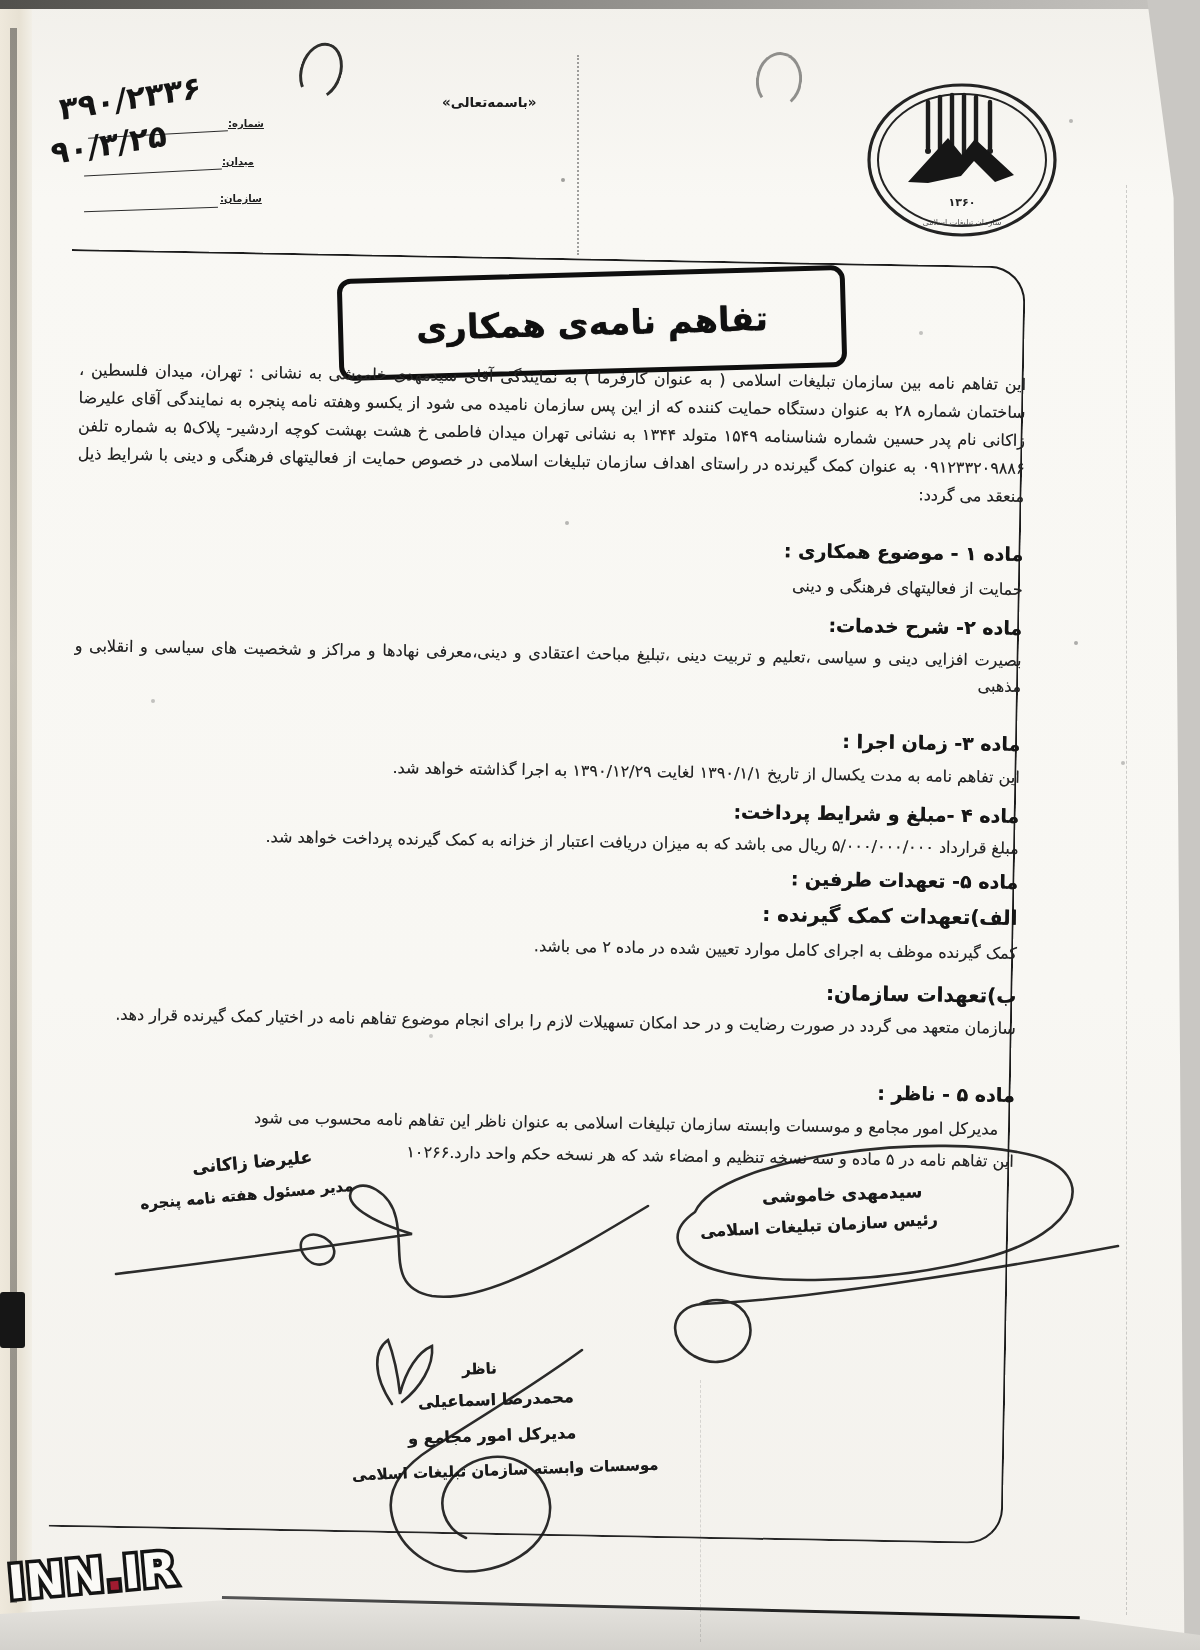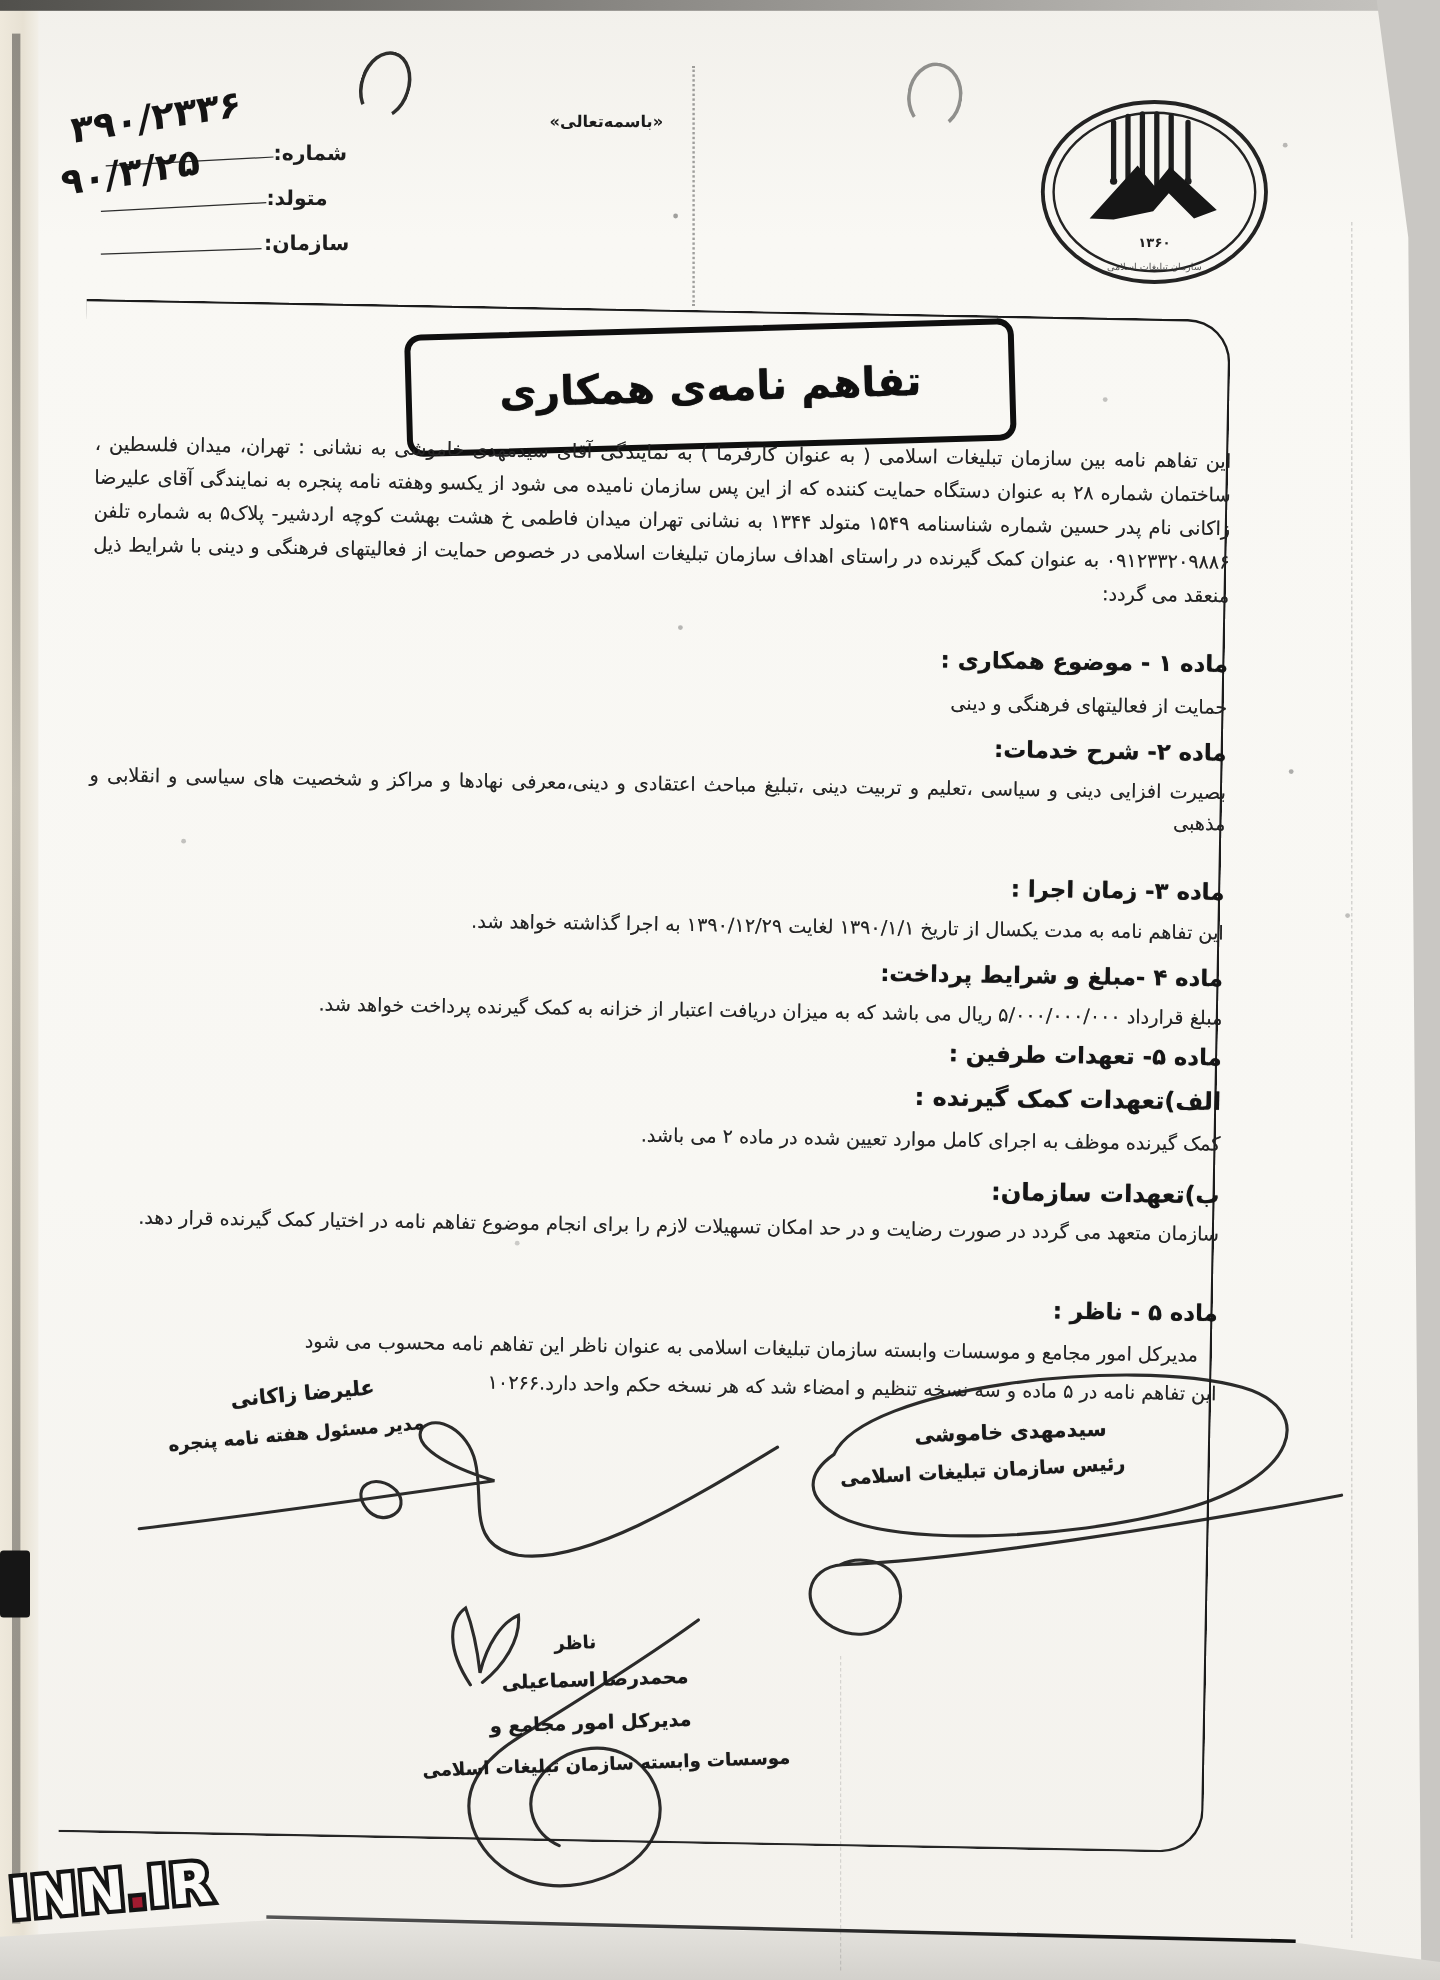--- a/index.html
+++ b/index.html
@@ -24,21 +24,21 @@
   .fold3{left:700px;top:1380px;height:262px;width:0;border-left:1px dashed rgba(90,90,90,.2);}
   .specks{left:0;top:0;width:2px;height:2px;background:transparent;border-radius:50%;
     box-shadow:562px 179px 0 1px rgba(50,50,50,.45),1070px 120px 0 1px rgba(70,70,70,.35),
     920px 332px 0 1px rgba(70,70,70,.3),1075px 642px 0 1px rgba(60,60,60,.4),
     152px 700px 0 1px rgba(70,70,70,.3),566px 522px 0 1px rgba(60,60,60,.35),
     1122px 762px 0 1px rgba(60,60,60,.3),430px 1035px 0 1px rgba(70,70,70,.25);}
   .ring{border-radius:50%;}
   .ring1{left:300px;top:42px;width:36px;height:52px;border:3.5px solid #2e2e2c;border-bottom-color:transparent;transform:rotate(18deg);}
   .ring2{left:756px;top:52px;width:40px;height:50px;border:3px solid #5a5a58;border-bottom-color:transparent;opacity:.65;transform:rotate(8deg);}
   
-  .hnum-label{font-size:17px;font-weight:bold;color:#1d1d1d;direction:rtl;white-space:nowrap;}
+  .hnum-label{font-size:10px;font-weight:bold;color:#1d1d1d;direction:rtl;white-space:nowrap;text-decoration:underline;}
   .hline{height:0;border-top:1.6px solid #2c2c2c;}
   .handwrite{font-weight:bold;color:#141414;direction:ltr;white-space:nowrap;font-size:31px;letter-spacing:1px;}
   .bismillah{font-size:13.5px;font-weight:bold;direction:rtl;color:#1b1b1b;}
   
   .frame{left:72px;top:249px;width:952px;height:1274px;
     border-top:2.5px solid #1c1c1c;border-right:2.5px solid #1c1c1c;border-bottom:2.5px solid #262626;
     border-top-right-radius:36px;border-bottom-right-radius:36px;
     transform:rotate(1.05deg);transform-origin:left top;}
   .title-box{left:338px;top:272px;width:498px;height:92px;border:5px solid #0f0f0f;border-radius:14px;
     transform:rotate(-1.6deg);display:flex;align-items:center;justify-content:center;}
@@ -77,28 +77,28 @@
   <div class="abs fold2"></div>
   <div class="abs fold3"></div>
   <div class="abs specks"></div>
   <div class="abs ring ring1"></div>
   <div class="abs ring ring2"></div>
 
   <div class="abs hnum-label" style="left:228px;top:118px;">شماره:</div>
   <div class="abs hline" style="left:88px;top:134px;width:140px;transform:rotate(-3deg);"></div>
   <div class="abs handwrite" style="left:58px;top:80px;transform:rotate(-9deg) skewX(-6deg);">۳۹۰/۲۳۳۶</div>
 
-  <div class="abs hnum-label" style="left:222px;top:156px;">متولد:</div>
+  <div class="abs hnum-label" style="left:222px;top:156px;">میدان:</div>
   <div class="abs hline" style="left:84px;top:172px;width:138px;transform:rotate(-3deg);"></div>
   <div class="abs handwrite" style="left:50px;top:126px;transform:rotate(-9deg) skewX(-6deg);">۹۰/۳/۲۵</div>
 
   <div class="abs hnum-label" style="left:220px;top:193px;">سازمان:</div>
   <div class="abs hline" style="left:84px;top:209px;width:134px;transform:rotate(-2deg);"></div>
 
-  <div class="abs bismillah" style="left:458px;top:94px;">«باسمه‌تعالی»</div>
+  <div class="abs bismillah" style="left:442px;top:94px;">«باسمه‌تعالی»</div>
 
   <svg class="abs" style="left:862px;top:76px;" width="200" height="172" viewBox="0 0 200 172">
     <ellipse cx="100" cy="84" rx="93" ry="75" fill="none" stroke="#232323" stroke-width="3.2"></ellipse>
     <ellipse cx="100" cy="84" rx="84" ry="66" fill="none" stroke="#232323" stroke-width="2"></ellipse>
     <g stroke="#1d1d1d" stroke-width="4.4" fill="none" stroke-linecap="round">
       <line x1="66" y1="26" x2="66" y2="72"></line>
       <line x1="78" y1="21" x2="78" y2="78"></line>
       <line x1="90" y1="19" x2="90" y2="80"></line>
       <line x1="102" y1="19" x2="102" y2="80"></line>
       <line x1="114" y1="21" x2="114" y2="78"></line>

